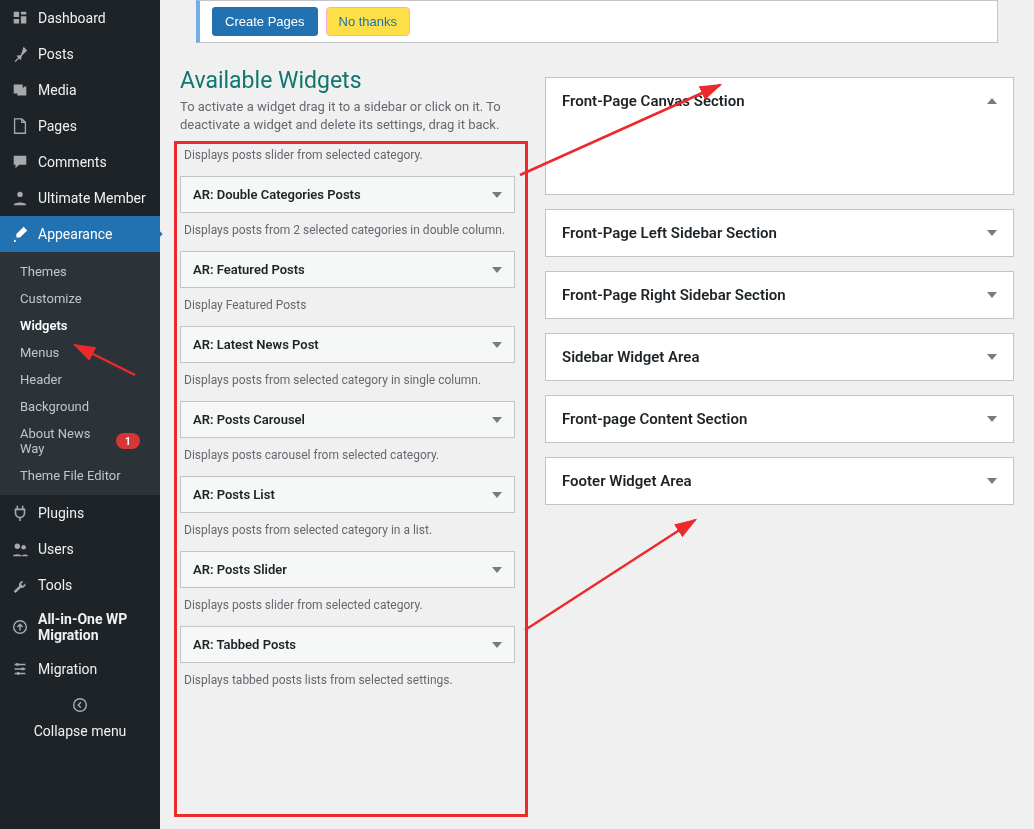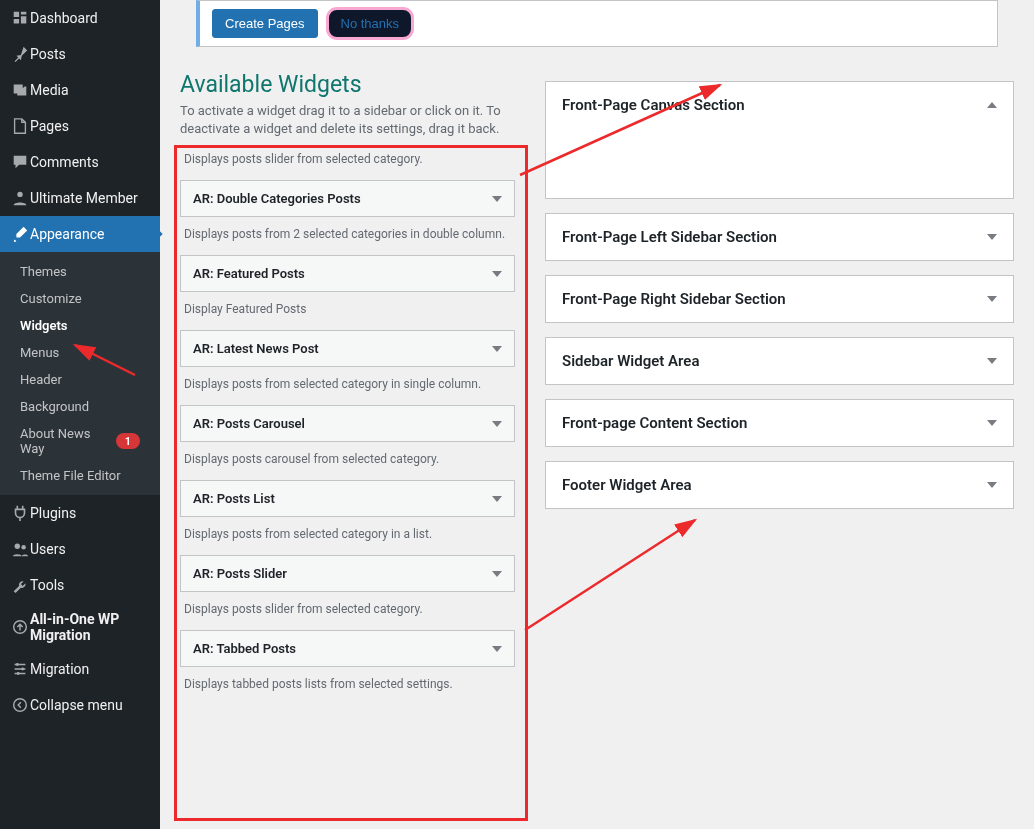--- a/index.html
+++ b/index.html
@@ -1,34 +1,34 @@
 <!DOCTYPE html>
 <html><head>
 <meta charset="utf-8">
 <style>
   html,body{margin:0;padding:0;font-family:-apple-system,BlinkMacSystemFont,"Segoe UI",Roboto,Oxygen-Sans,Ubuntu,sans-serif;font-size:13px;color:#3c434a;background:#f0f0f1}
   .wrap{display:flex;width:1034px;height:829px;overflow:hidden;position:relative}
   
   .sidebar{width:160px;background:#1d2327;color:#f0f0f1;flex:0 0 160px}
-  .menu-item{display:flex;align-items:center;padding:8px 10px;color:#f0f0f1;font-size:14px;gap:0;cursor:pointer}
+  .menu-item{display:flex;align-items:center;padding:8px 10px;color:#f0f0f1;font-size:14px;gap:8px;cursor:pointer}
   .menu-item.active{background:#2271b1;color:#fff}
   .menu-item .mi-ico{width:20px;height:20px;display:flex;align-items:center;justify-content:center;color:#a7aaad}
   .menu-item.active .mi-ico{color:#fff}
   .menu-item .mi-lbl{flex:1}
   .submenu{background:#2c3338;padding:6px 8px}
   .submenu .sub-item{padding:6px 12px;color:#c3c4c7;font-size:13px;cursor:pointer;display:flex;align-items:center;gap:6px}
   .submenu .sub-item.current{color:#fff;font-weight:600}
   .badge{display:inline-flex;align-items:center;justify-content:center;min-width:16px;height:16px;border-radius:8px;background:#d63638;color:#fff;font-size:11px;font-weight:600;padding:0 4px}
   .arrow-marker{position:absolute;width:8px;height:8px;background:#2271b1;right:-1px;transform:rotate(45deg)}
 
   
   .content{flex:1;padding:0 20px;overflow:hidden;position:relative}
   .notice{border:1px solid #c3c4c7;border-left:4px solid #72aee6;background:#fff;margin:0 16px 20px;padding:6px 12px;display:flex;gap:8px;align-items:center}
   .btn-primary{background:#2271b1;color:#fff;border:1px solid #2271b1;border-radius:3px;padding:6px 12px;font-size:13px;cursor:pointer}
-  .btn-link{background:#0f172a;border:3px solid #f9a8d4;color:#2271b1;border-radius:11px;padding:6px 12px;font-size:13px;cursor:pointer}
+  .btn-link{background:#fde047;border:1px solid #f9a8d4;color:#2271b1;border-radius:4px;padding:6px 12px;font-size:13px;cursor:pointer}
 
   .two-col{display:flex;gap:30px;align-items:flex-start}
   .col-left{width:335px;position:relative}
   .col-right{flex:1}
 
   h2.section{font-size:23px;font-weight:400;margin:4px 0 4px;color:#0f766e}
   .desc{color:#646970;font-size:13px;margin:0 0 14px;line-height:1.4}
 
   .widget-box,.area-box{border:1px solid #c3c4c7;background:#f6f7f7;margin-bottom:10px}
   .widget-head{display:flex;align-items:center;justify-content:space-between;padding:10px 12px;font-size:13px;font-weight:600;color:#1d2327;cursor:pointer}
@@ -178,21 +178,21 @@
         <span class="mi-ico">
           <svg class="icon-svg" viewBox="0 0 20 20">
             <path d="M4 5h12M4 10h12M4 15h12" stroke="currentColor" stroke-width="1.8"></path>
             <circle cx="7" cy="5" r="1.6"></circle>
             <circle cx="13" cy="10" r="1.6"></circle>
             <circle cx="8" cy="15" r="1.6"></circle>
           </svg>
         </span>
         <span class="mi-lbl">Migration</span>
       </div>
-      <div class="menu-item" style="position: relative;">
+      <div class="menu-item" style="position: relative; flex-direction: column;">
         <span class="mi-ico">
           <svg class="icon-svg" viewBox="0 0 20 20">
             <circle cx="10" cy="10" r="7" fill="none" stroke="currentColor" stroke-width="1.6"></circle>
             <path d="M11 7l-3 3 3 3" fill="none" stroke="currentColor" stroke-width="1.6"></path>
           </svg>
         </span>
         <span class="mi-lbl">Collapse menu</span>
       </div>
     </div>
 

